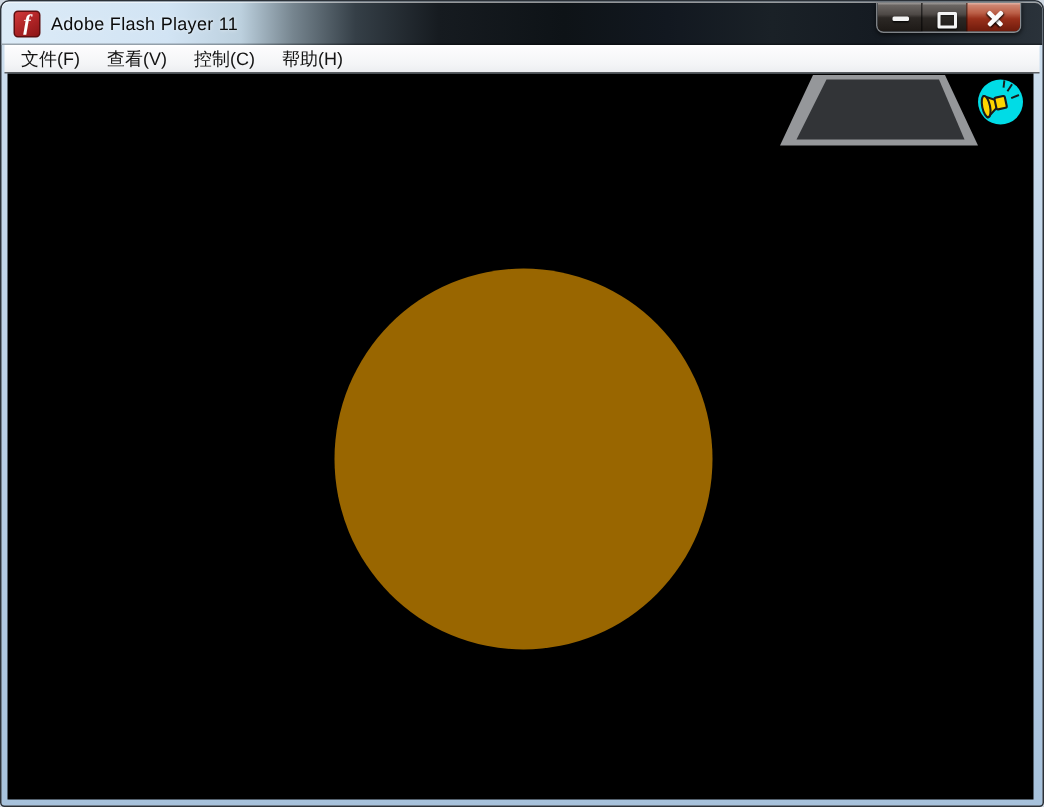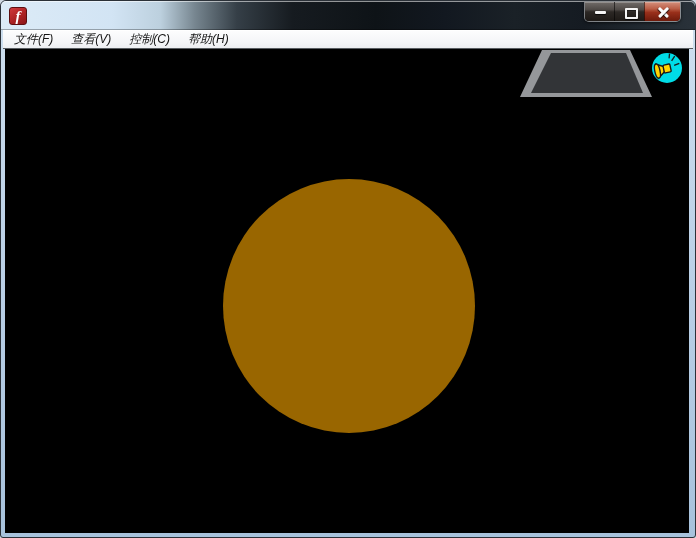--- a/index.html
+++ b/index.html
@@ -86,21 +86,21 @@
   }
   .glyph-close i:first-child{transform:rotate(45deg);}
   .glyph-close i:last-child{transform:rotate(-45deg);}
   
   .menubar{
     position:absolute;left:2px;right:2px;top:29px;height:19px;
     background:linear-gradient(180deg,#fdfdfe 0%,#f4f5f7 70%,#eceef1 100%);
     border-bottom:1px solid #595d61;
     box-shadow:inset 0 1px 0 #ffffff;
     display:flex;align-items:flex-start;
-    padding-left:2px;box-sizing:border-box;font-style:italic;
+    padding-left:2px;box-sizing:border-box;
   }
   .menu-item{
     padding:0 9px;font-size:12px;color:#141414;
     line-height:18px;white-space:nowrap;cursor:default;
   }
   
   .stage{
     position:absolute;left:4px;right:6px;top:48px;bottom:4px;
     background:#000;
     overflow:hidden;
@@ -109,20 +109,21 @@
   .trapezoid{position:absolute;left:513px;top:0;}
   .sound-btn{position:absolute;left:645px;top:2px;cursor:pointer;}
 </style>
 </head>
 <body>
 
 <div class="window">
 
   <div class="titlebar">
     <div class="flash-icon">f</div>
+    <div class="title-text">Adobe Flash Player 11</div>
   </div>
 
   <div class="win-buttons">
     <div class="wb">
       <div class="glyph-min"></div>
     </div>
     <div class="wb">
       <div class="glyph-max"></div>
     </div>
     <div class="wb close">

